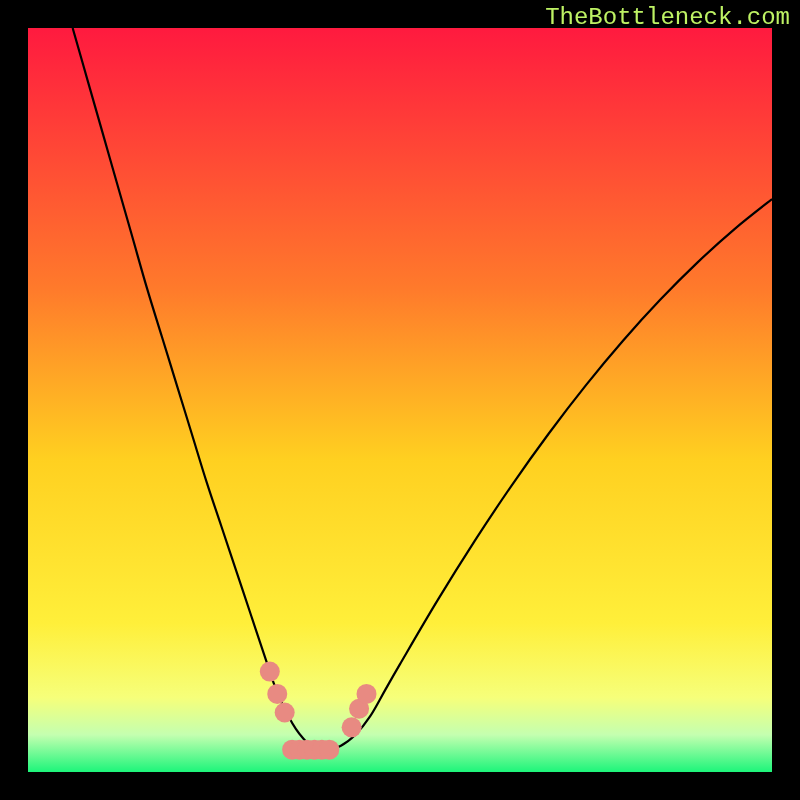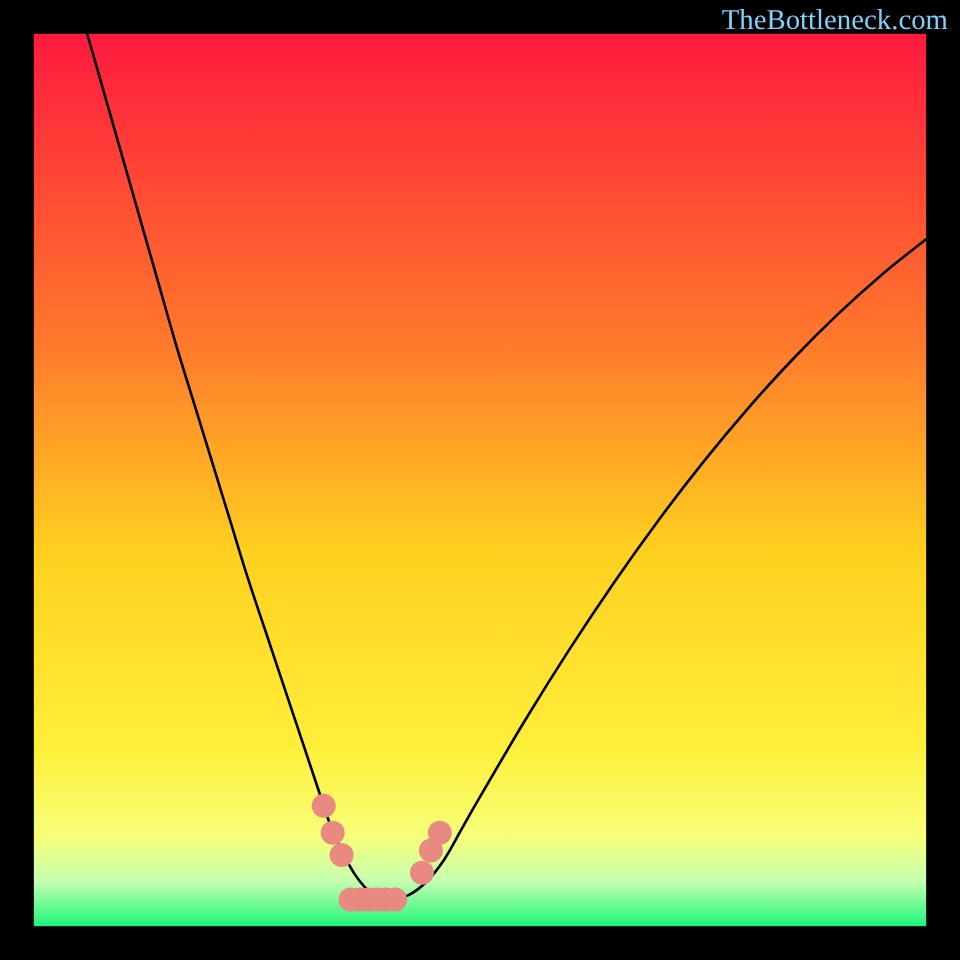--- a/index.html
+++ b/index.html
@@ -22,24 +22,24 @@
     position: absolute;
     left: 28px;
     top: 28px;
     width: 744px;
     height: 744px;
   }
   .watermark {
     position: absolute;
     top: 4px;
     right: 10px;
-    font-family: Liberation Serif, serif;
+    font-family: Liberation Mono, monospace;
     font-size: 24px;
     font-weight: 500;
-    color: #7dd3fc;
+    color: #bef264;
     letter-spacing: 0px;
   }
   svg {
     display: block;
   }
 </style>
 </head>
 <body>
 
 <div class="frame">

